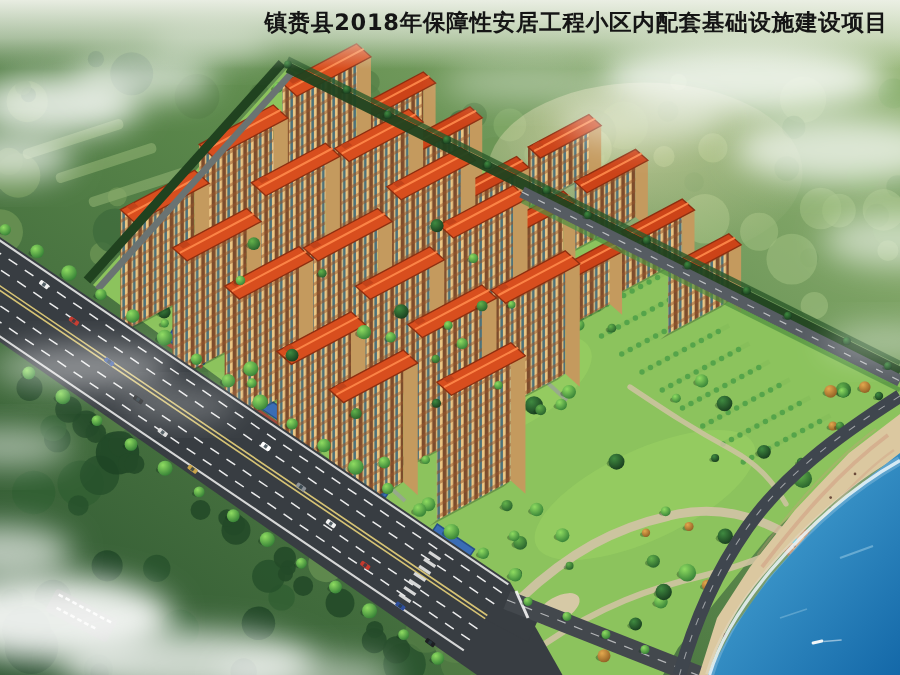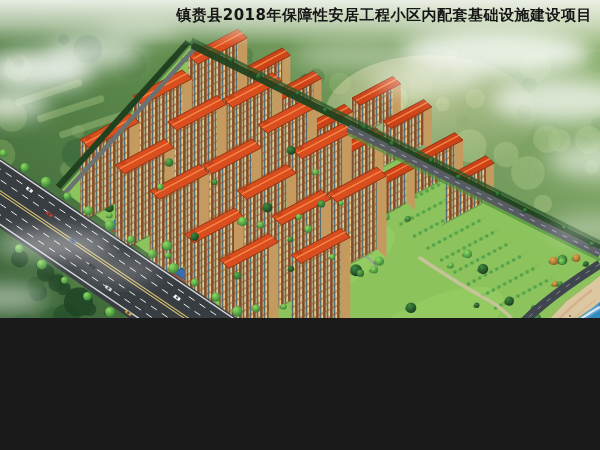--- a/index.html
+++ b/index.html
@@ -1,16 +1,16 @@
 <!DOCTYPE html>
 <html><head>
 <meta charset="utf-8">
 <style>
   html,body{margin:0;padding:0;background:#1a1a1a;}
-  #stage{position:relative;width:600px;height:318px;overflow:hidden;
+  #stage{position:relative;width:600px;height:450px;overflow:hidden;
          font-family:"DejaVu Sans","Liberation Sans",sans-serif;background:#59824a;}
   #scene{position:absolute;left:0;top:0;}
   #title-bar{position:absolute;top:5px;right:8px;width:592px;text-align:right;
              font-size:15px;font-weight:bold;letter-spacing:0.5px;line-height:1.4;
              pointer-events:none;}
 </style>
 </head>
 <body>
 
 <div id="stage">

